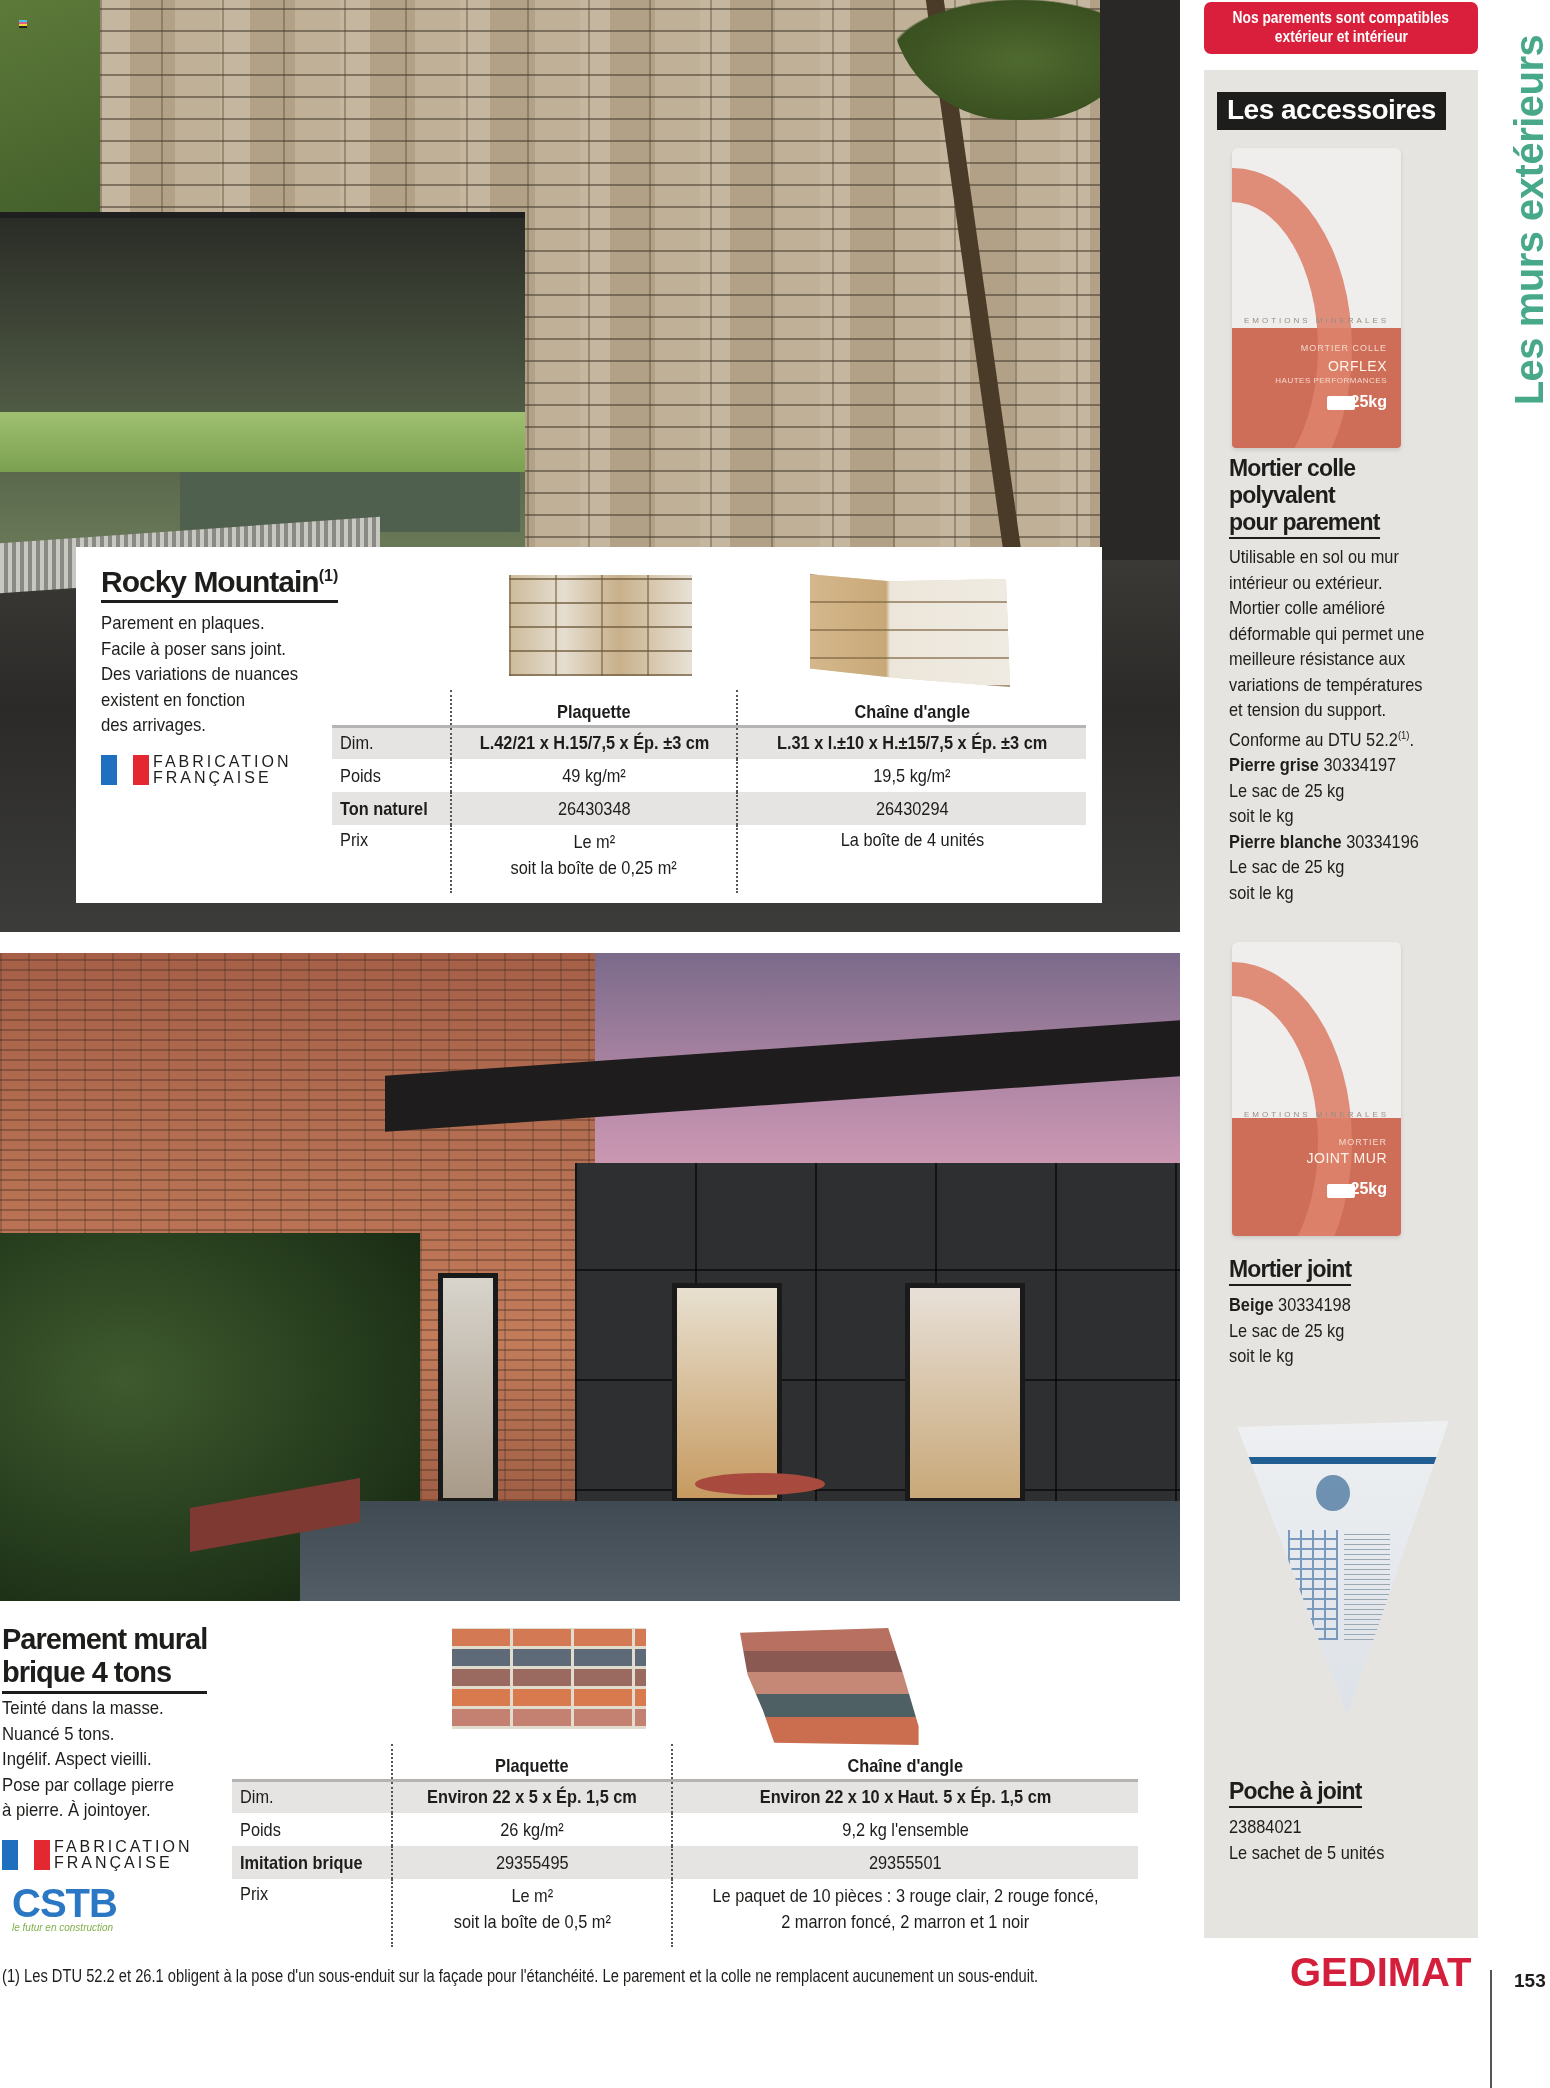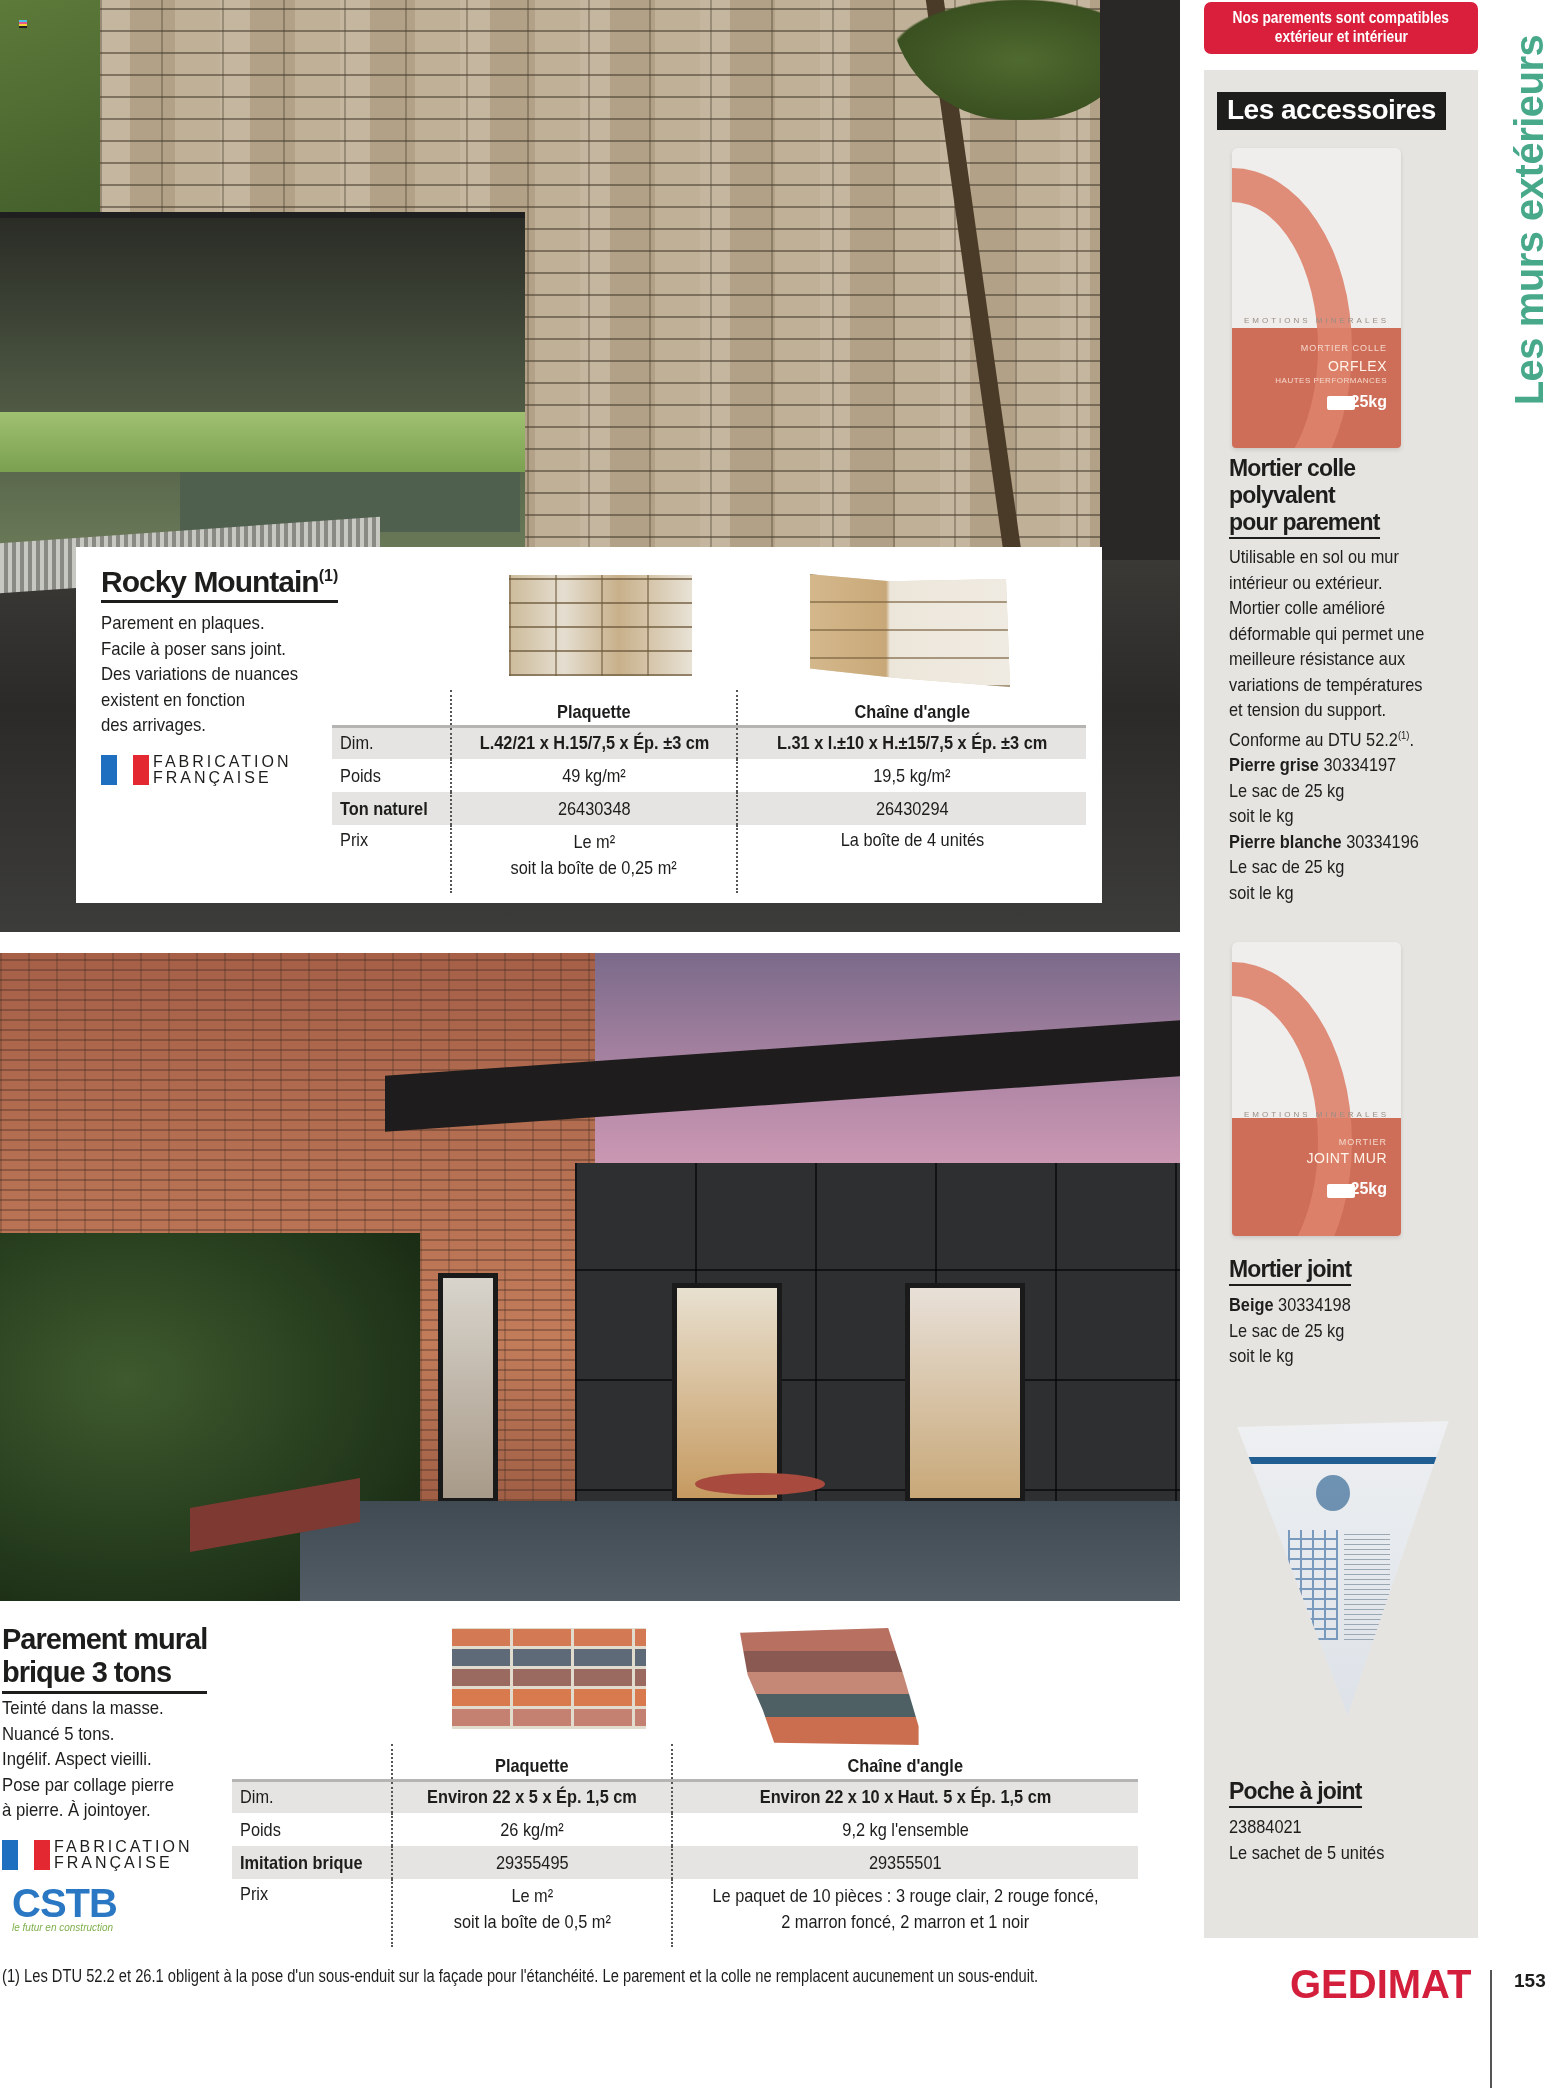--- a/index.html
+++ b/index.html
@@ -150,21 +150,21 @@
     background: repeating-linear-gradient(0deg, #9aa8b4 0 1px, transparent 1px 5px); }
 
   .acc-name { position: absolute; font-weight: 700; font-size: 23px; letter-spacing: -0.8px; line-height: 27px; color: #1d1d1b; }
   .acc-name .ul { display: inline-block; border-bottom: 2px solid #1d1d1b; padding-bottom: 1px; }
   .acc-body { position: absolute; font-size: 19px; line-height: 25.5px; color: #1d1d1b; white-space: nowrap; transform: scaleX(0.86); transform-origin: left; }
   .acc-body b { font-weight: 700; }
   .acc-body sup { font-size: 11px; }
 
   
   .footnote { position: absolute; left: 2px; top: 1966px; font-size: 17.5px; white-space: nowrap; transform: scaleX(0.84); transform-origin: left; color: #1d1d1b; }
-  .gedimat { position: absolute; left: 1290px; top: 1950px; font-weight: 700; font-size: 40px; color: #d31f3c; letter-spacing: 0; margin-top: 12px; }
+  .gedimat { position: absolute; left: 1290px; top: 1950px; font-weight: 700; font-size: 40px; color: #d31f3c; letter-spacing: 0; }
   .footer-rule { position: absolute; left: 1490px; top: 1970px; width: 2px; height: 118px; background: #555; }
   .pagenum { position: absolute; left: 1514px; top: 1970px; font-weight: 700; font-size: 19px; color: #1d1d1b; }
 
   .cstb { position: absolute; left: 12px; top: 1884px; }
   .cstb .logo { font-weight: 900; font-size: 40px; color: #2a77c4; letter-spacing: -1px; line-height: 38px; }
   .cstb .tag { font-size: 10px; color: #7fb04a; font-style: italic; }
 </style>
 </head>
 <body>
 
@@ -257,21 +257,21 @@
   <div class="door3"></div>
   <div class="plants"></div>
   <div class="floor"></div>
   <div class="table"></div>
   <div class="bench"></div>
 </div>
 
 <div class="title2-block">
   <div class="prod-title" style="font-size:29px; line-height:33px;">
     <div>Parement mural</div>
-    <div>brique 3 tons</div>
+    <div>brique 4 tons</div>
   </div>
 </div>
 
 <div style="position:absolute; left:2px; top:1695px;">
   <div class="desc">Teinté dans la masse.</div>
   <div class="desc">Nuancé 5 tons.</div>
   <div class="desc">Ingélif. Aspect vieilli.</div>
   <div class="desc">Pose par collage pierre</div>
   <div class="desc">à pierre. À jointoyer.</div>
 </div>

